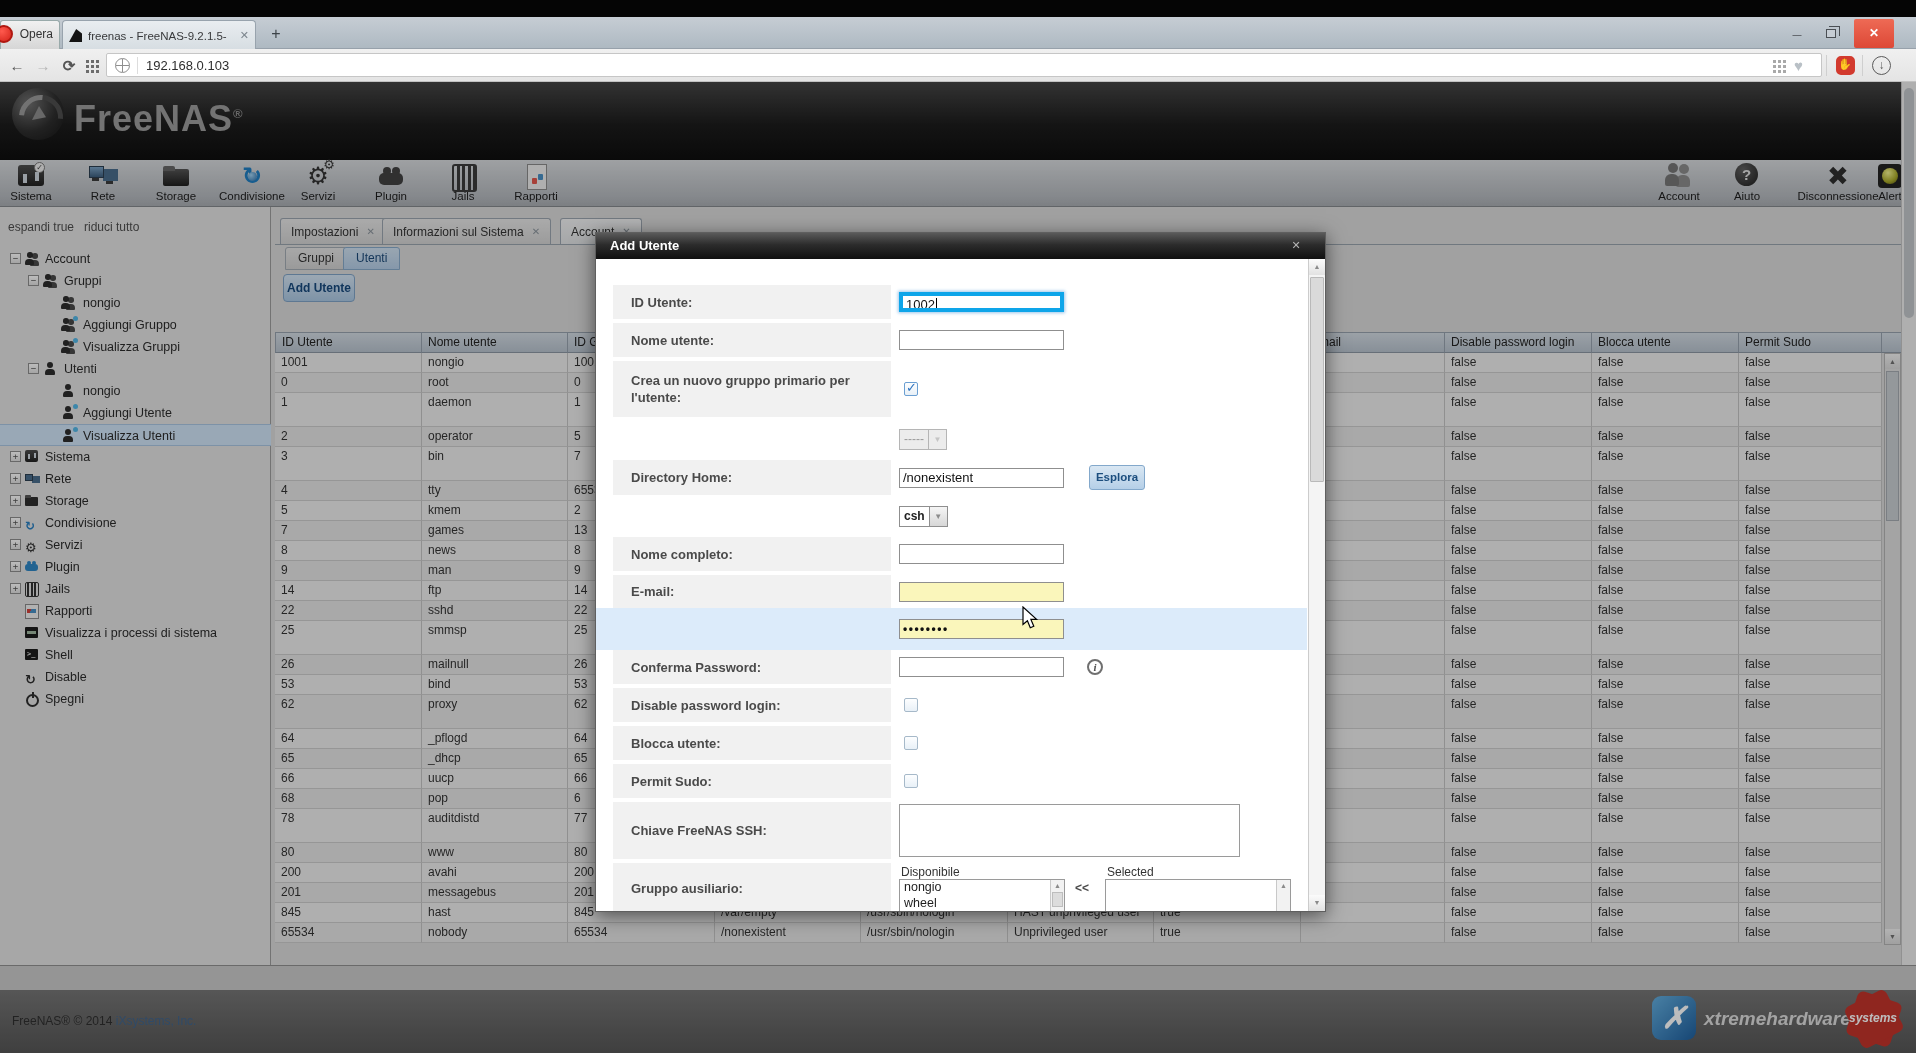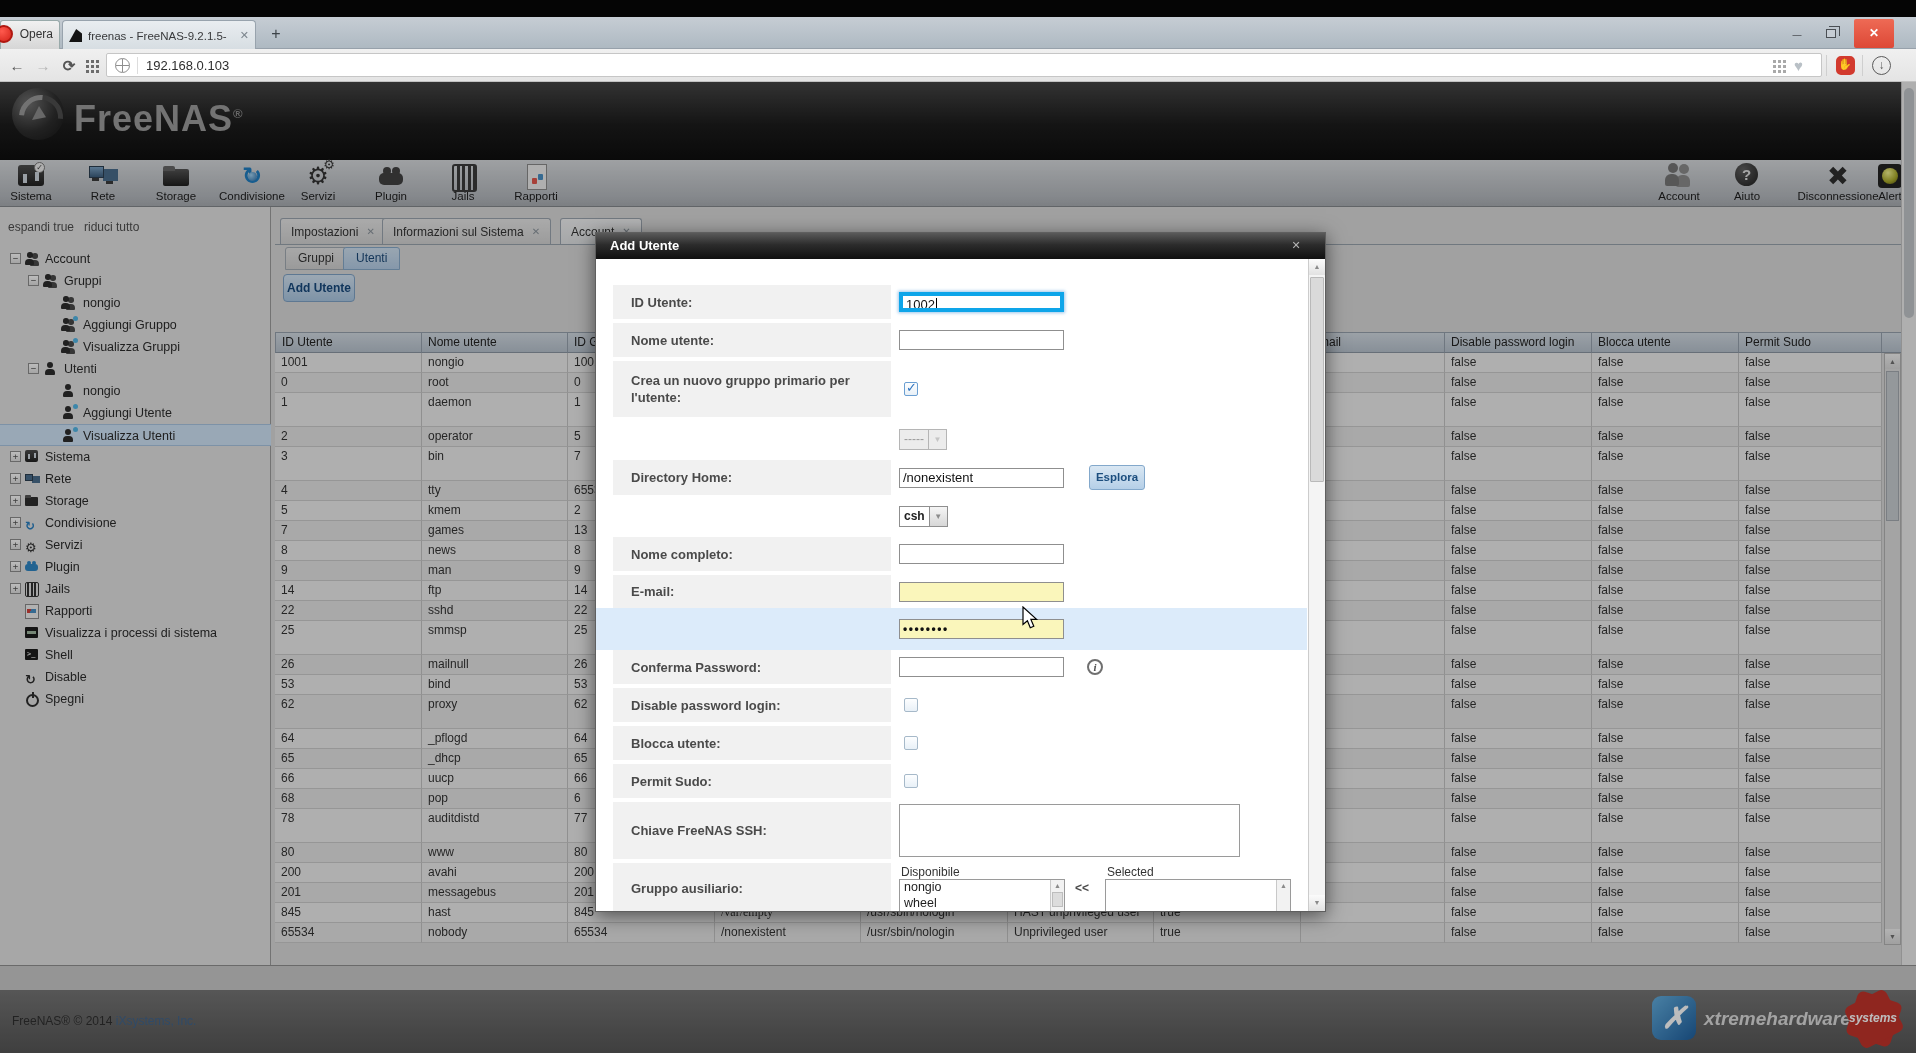--- a/index.html
+++ b/index.html
@@ -754,21 +754,21 @@
           <div class="gc" style="width: 147px; height: 20px;"></div>
           <div class="gc" style="width: 144px; height: 20px;"></div>
           <div class="gc" style="width: 147px; height: 20px;">false</div>
           <div class="gc" style="width: 147px; height: 20px;">false</div>
           <div class="gc" style="width: 143px; height: 20px;">false</div>
         </div>
         <div class="grow odd" style="top: 550px;">
           <div class="gc" style="width: 147px; height: 20px;">845</div>
           <div class="gc" style="width: 146px; height: 20px;">hast</div>
           <div class="gc" style="width: 147px; height: 20px;">845</div>
-          <div class="gc" style="width: 146px; height: 20px; font-family: Liberation Serif, serif;">/var/empty</div>
+          <div class="gc" style="width: 146px; height: 20px;">/var/empty</div>
           <div class="gc" style="width: 147px; height: 20px;">/usr/sbin/nologin</div>
           <div class="gc" style="width: 146px; height: 20px;">HAST unprivileged user</div>
           <div class="gc" style="width: 147px; height: 20px;">true</div>
           <div class="gc" style="width: 144px; height: 20px;"></div>
           <div class="gc" style="width: 147px; height: 20px;">false</div>
           <div class="gc" style="width: 147px; height: 20px;">false</div>
           <div class="gc" style="width: 143px; height: 20px;">false</div>
         </div>
         <div class="grow even" style="top: 570px;">
           <div class="gc" style="width: 147px; height: 20px;">65534</div>

